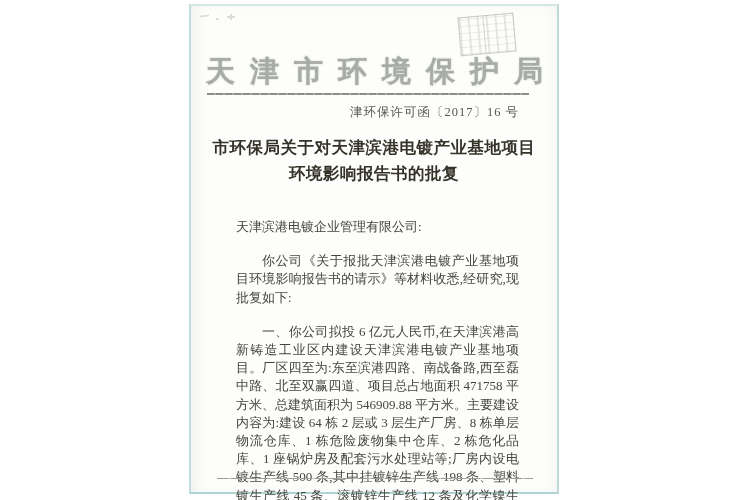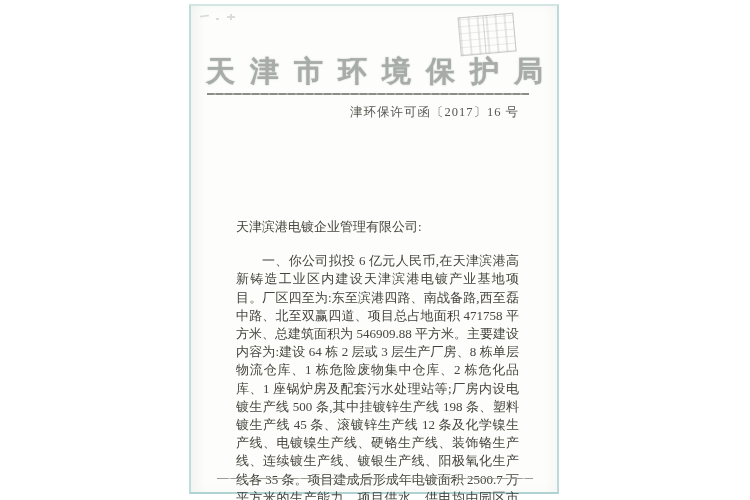--- a/index.html
+++ b/index.html
@@ -111,21 +111,26 @@
     </div>
 
     <div class="stamp"></div>
 
     <div class="agency">天津市环境保护局</div>
 
     <div class="header-rule"></div>
 
     <div class="doc-number">津环保许可函〔2017〕16 号</div>
 
+    <div class="doc-title">
+      <div>市环保局关于对天津滨港电镀产业基地项目</div>
+      <div>环境影响报告书的批复</div>
+    </div>
 
     <div class="body-text">
       <p class="recipient">天津滨港电镀企业管理有限公司:</p>
+      <p>你公司《关于报批天津滨港电镀产业基地项目环境影响报告书的请示》等材料收悉,经研究,现批复如下:</p>
       <p>一、你公司拟投 6 亿元人民币,在天津滨港高新铸造工业区内建设天津滨港电镀产业基地项目。厂区四至为:东至滨港四路、南战备路,西至磊中路、北至双赢四道、项目总占地面积 471758 平方米、总建筑面积为 546909.88 平方米。主要建设内容为:建设 64 栋 2 层或 3 层生产厂房、8 栋单层物流仓库、1 栋危险废物集中仓库、2 栋危化品库、1 座锅炉房及配套污水处理站等;厂房内设电镀生产线 500 条,其中挂镀锌生产线 198 条、塑料镀生产线 45 条、滚镀锌生产线 12 条及化学镍生产线、电镀镍生产线、硬铬生产线、装饰铬生产线、连续镀生产线、镀银生产线、阳极氧化生产线各 35 条。项目建成后形成年电镀面积 2500.7 万平方米的生产能力。项目供水、供电均由园区市政管网提供,供热由</p>
     </div>
 
     <div class="footer-rule"></div>
   </div>
 </div>
 
 </body></html>

